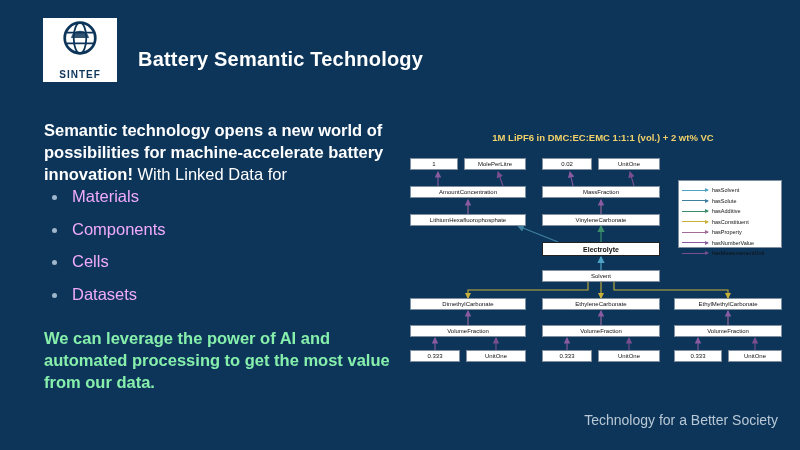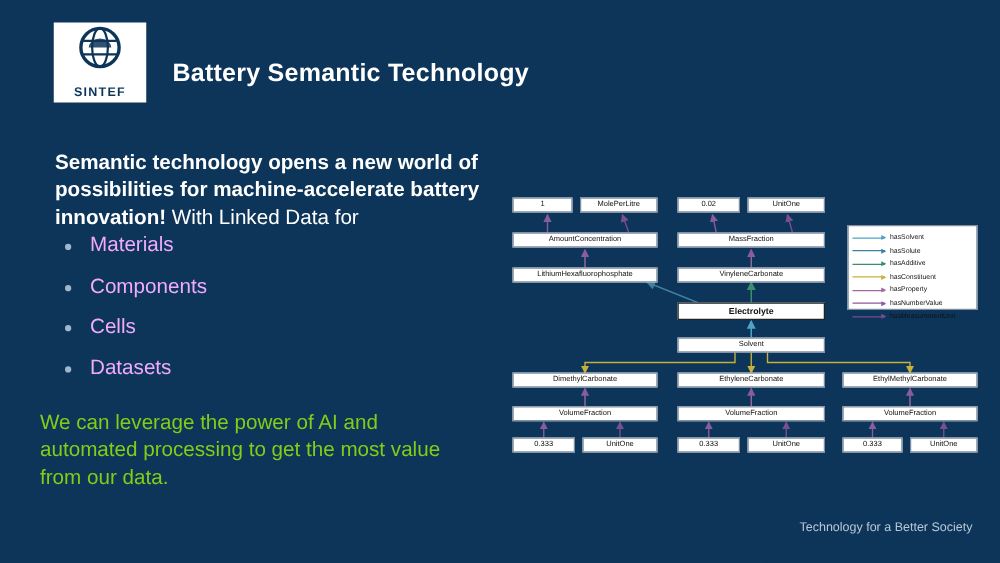--- a/index.html
+++ b/index.html
@@ -41,26 +41,26 @@
   .bullets li{
     position:relative;padding-left:28px;
     font-size:16.5px;line-height:1.0;color:#f0abfc;margin-bottom:16px;
     font-weight:normal;
   }
   .bullets li:before{
     content:"";position:absolute;left:8px;top:7px;
     width:5px;height:5px;border-radius:50%;background:#9fb7cc;
   }
   .closing-text{
-    position:absolute;left:32px;top:328px;width:350px;
-    font-size:16.5px;line-height:1.33;font-weight:normal;color:#84cc16;
+    position:absolute;left:44px;top:328px;width:350px;
+    font-size:16.5px;line-height:1.33;font-weight:bold;color:#86efac;
   }
   .footer-tag{
     position:absolute;right:22px;bottom:22px;
-    font-size:10px;color:#b8c8d6;
+    font-size:14px;color:#b8c8d6;
   }
   
   .diagram{
     position:absolute;left:408px;top:132px;width:374px;height:230px;
   }
   .diagram-caption{
     position:absolute;left:50px;top:0px;width:290px;text-align:center;
     font-size:9.5px;font-weight:bold;color:#f2d16a;white-space:nowrap;
   }
   .node{
@@ -115,20 +115,21 @@
   <li>Components</li>
   <li>Cells</li>
   <li>Datasets</li>
 </ul>
 
 <div class="closing-text">We can leverage the power of AI and automated processing to get the most value from our data.</div>
 
 <div class="footer-tag">Technology for a Better Society</div>
 
 <div class="diagram">
+  <div class="diagram-caption">1M LiPF6 in DMC:EC:EMC 1:1:1 (vol.) + 2 wt% VC</div>
 
   <svg class="edges">
     <defs>
       <marker id="ar-blue" markerWidth="6" markerHeight="6" refX="5" refY="3" orient="auto">
         <path d="M0,0 L6,3 L0,6 z" fill="#4fa3c7"></path>
       </marker>
       <marker id="ar-teal" markerWidth="6" markerHeight="6" refX="5" refY="3" orient="auto">
         <path d="M0,0 L6,3 L0,6 z" fill="#3f7fa0"></path>
       </marker>
       <marker id="ar-green" markerWidth="6" markerHeight="6" refX="5" refY="3" orient="auto">

